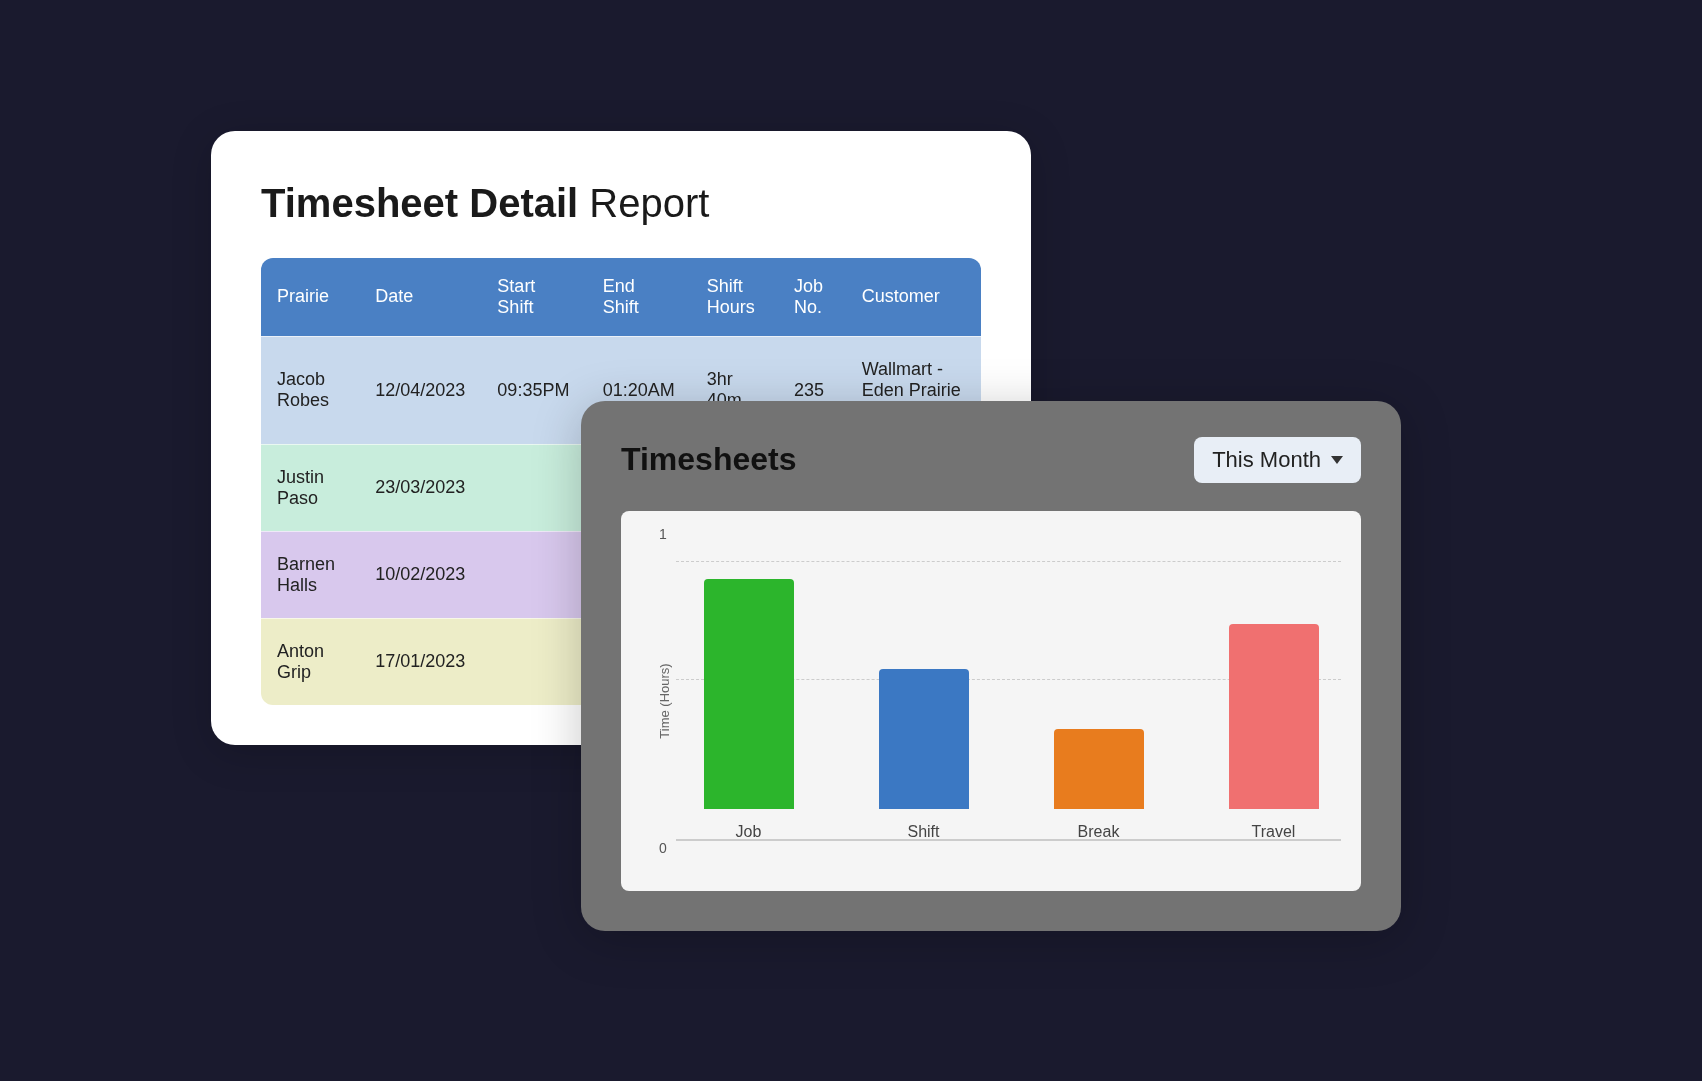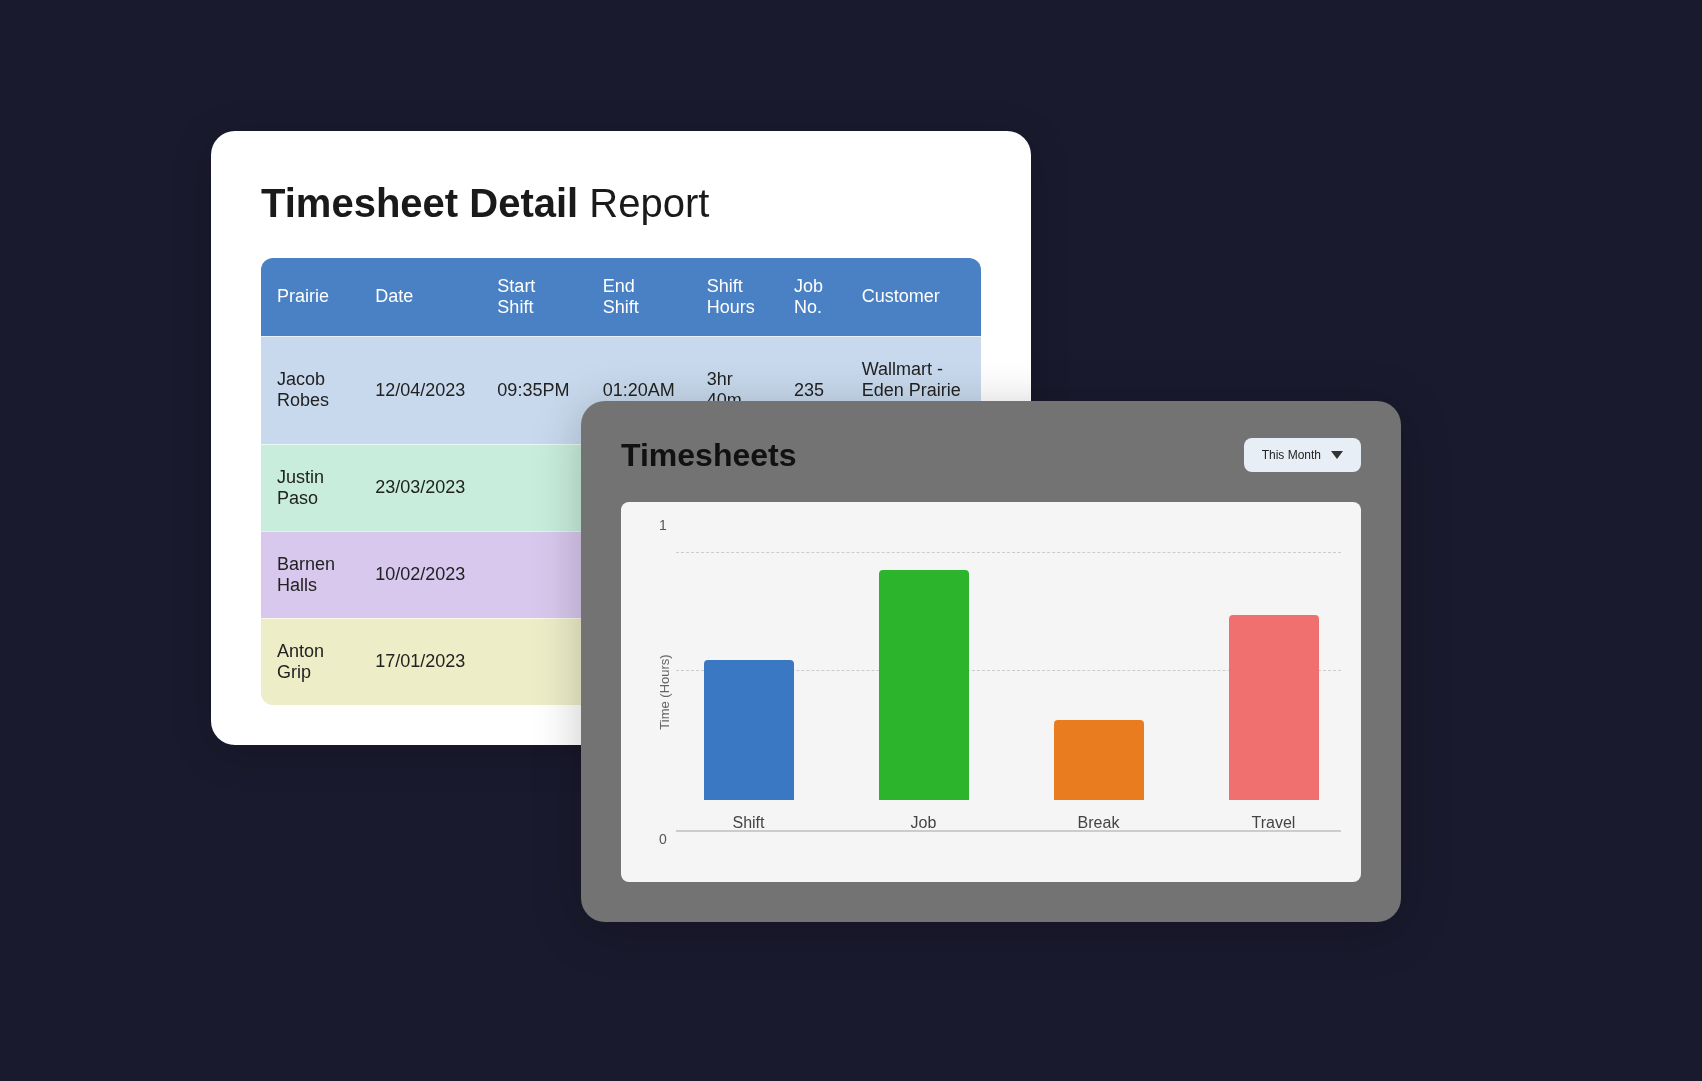--- a/index.html
+++ b/index.html
@@ -109,21 +109,21 @@
       color: #111;
     }
 
     .month-dropdown {
       display: flex;
       align-items: center;
       gap: 10px;
       background: #e8eef6;
       border-radius: 8px;
       padding: 10px 18px;
-      font-size: 12px;
+      font-size: 22px;
       font-weight: 500;
       color: #222;
       cursor: pointer;
     }
 
     .dropdown-arrow {
       width: 0;
       height: 0;
       border-left: 6px solid transparent;
       border-right: 6px solid transparent;
@@ -319,26 +319,26 @@
 
       <div class="x-axis-line"></div>
       <div class="grid-line-top"></div>
       <div class="grid-line-mid"></div>
 
       <span class="zero-label">0</span>
       <span class="one-label">1</span>
 
       <div class="bars-area">
         <div class="bar-group">
+          <div class="bar bar-job"></div>
+          <span class="bar-label">Job</span>
+        </div>
+        <div class="bar-group">
           <div class="bar bar-shift"></div>
           <span class="bar-label">Shift</span>
-        </div>
-        <div class="bar-group">
-          <div class="bar bar-job"></div>
-          <span class="bar-label">Job</span>
         </div>
         <div class="bar-group">
           <div class="bar bar-break"></div>
           <span class="bar-label">Break</span>
         </div>
         <div class="bar-group">
           <div class="bar bar-travel"></div>
           <span class="bar-label">Travel</span>
         </div>
       </div>

